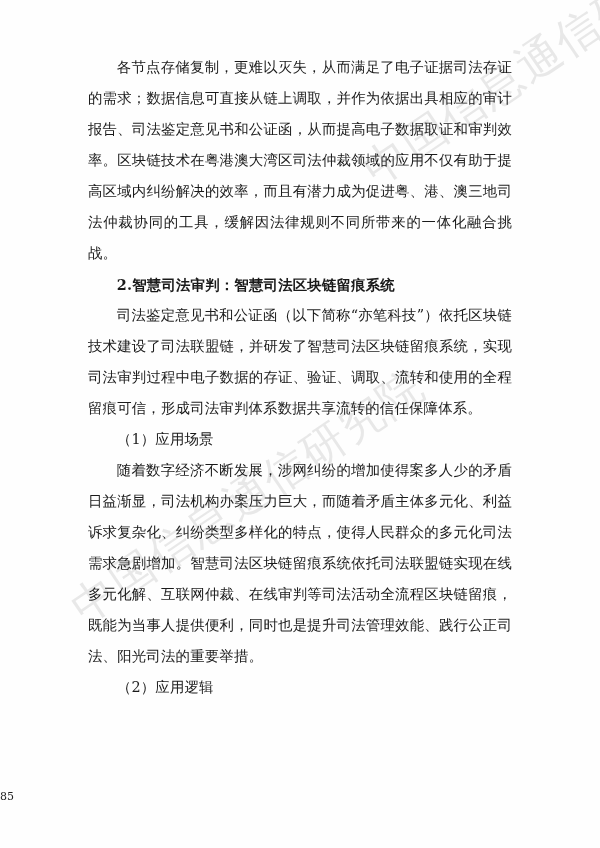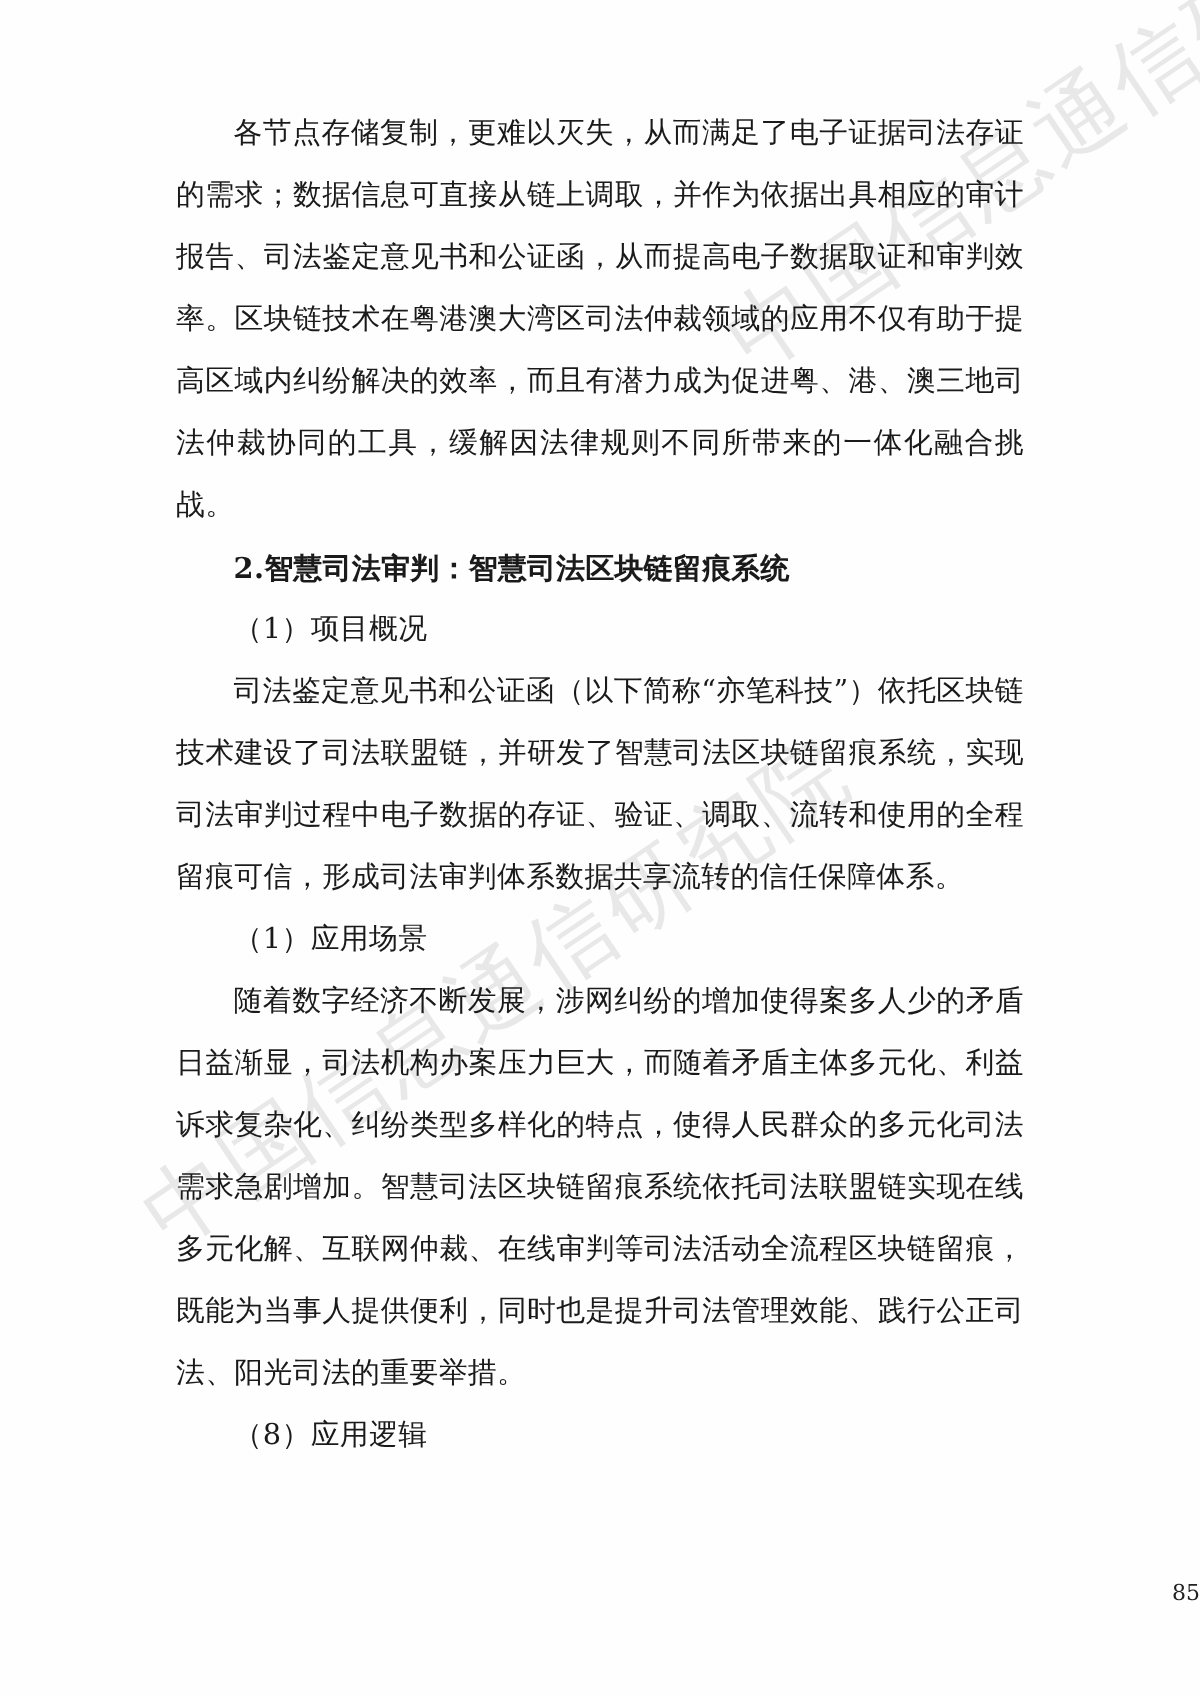--- a/index.html
+++ b/index.html
@@ -76,42 +76,41 @@
   .wm-2 {
     left: 60px;
     top: 588px;
     transform: rotate(-34deg);
   }
   .page-number {
     position: absolute;
     left: 0;
     top: 790px;
     width: 600px;
-    text-align: right;
+    text-align: left;
     font-size: 11px;
     font-family: "DejaVu Serif", "Liberation Serif", serif;
     color: #222;
   }
 </style>
 </head>
 <body>
 
 <div class="page">
   <div class="page-inner">
 
     <div class="watermark">
       <div class="wm-text wm-1">中国信息通信研究院</div>
       <div class="wm-text wm-2">中国信息通信研究院</div>
     </div>
 
     <div class="content">
       <p class="indent">各节点存储复制，更难以灭失，从而满足了电子证据司法存证的需求；数据信息可直接从链上调取，并作为依据出具相应的审计报告、司法鉴定意见书和公证函，从而提高电子数据取证和审判效率。区块链技术在粤港澳大湾区司法仲裁领域的应用不仅有助于提高区域内纠纷解决的效率，而且有潜力成为促进粤、港、澳三地司法仲裁协同的工具，缓解因法律规则不同所带来的一体化融合挑战。</p>
       <p class="heading">2.智慧司法审判：智慧司法区块链留痕系统</p>
-      <p class="indent">（1）项目概况</p>
       <p class="indent">司法鉴定意见书和公证函（以下简称“亦笔科技”）依托区块链技术建设了司法联盟链，并研发了智慧司法区块链留痕系统，实现司法审判过程中电子数据的存证、验证、调取、流转和使用的全程留痕可信，形成司法审判体系数据共享流转的信任保障体系。</p>
       <p class="indent">（1）应用场景</p>
       <p class="indent">随着数字经济不断发展，涉网纠纷的增加使得案多人少的矛盾日益渐显，司法机构办案压力巨大，而随着矛盾主体多元化、利益诉求复杂化、纠纷类型多样化的特点，使得人民群众的多元化司法需求急剧增加。智慧司法区块链留痕系统依托司法联盟链实现在线多元化解、互联网仲裁、在线审判等司法活动全流程区块链留痕，既能为当事人提供便利，同时也是提升司法管理效能、践行公正司法、阳光司法的重要举措。</p>
-      <p class="indent">（8）应用逻辑</p>
+      <p class="indent">（2）应用逻辑</p>
     </div>
 
     <div class="page-number">85</div>
   </div>
 </div>
 
 </body></html>

